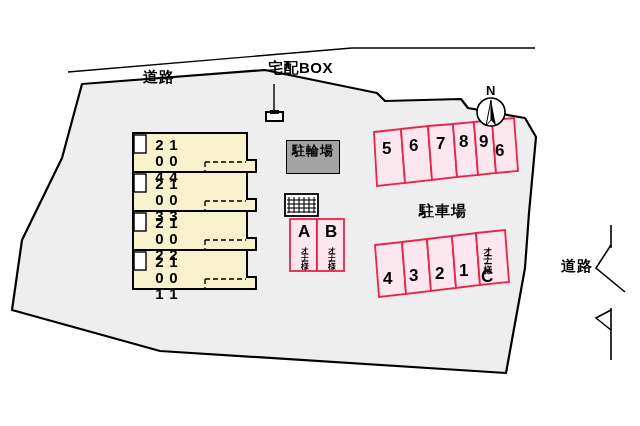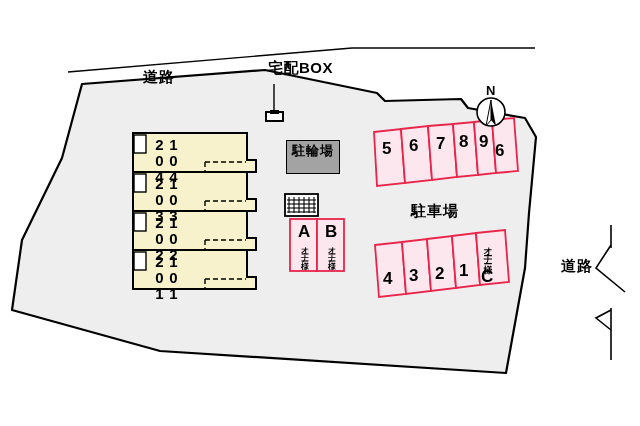--- a/index.html
+++ b/index.html
@@ -42,20 +42,21 @@
   .boxed {
     border: 1.5px solid #000;
     background: #a3a3a3;
     padding: 3px 5px 16px 5px;
     font-size: 13px;
     letter-spacing: 1px;
   }
   .lbl-parking {
     font-size: 15px;
     letter-spacing: 1px;
+    margin-left: 8px;
   }
   .lbl-n {
     font-size: 13px;
     font-weight: bold;
   }
   
   .unit-num {
     position: absolute;
     writing-mode: vertical-rl;
     text-orientation: upright;

